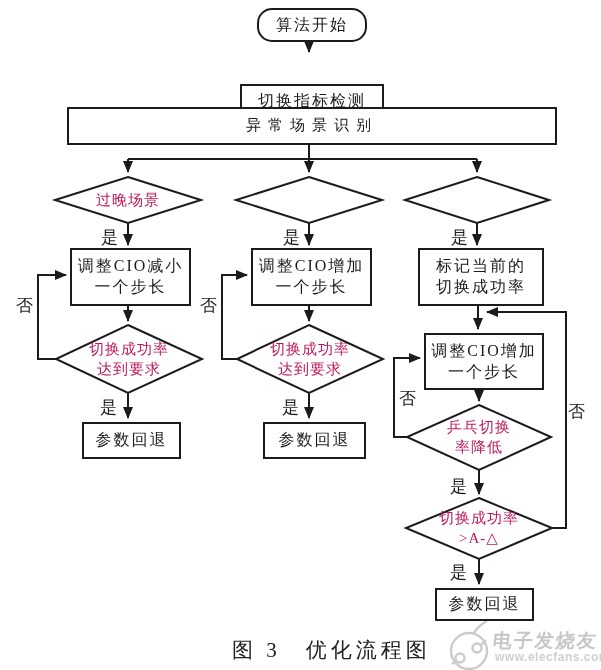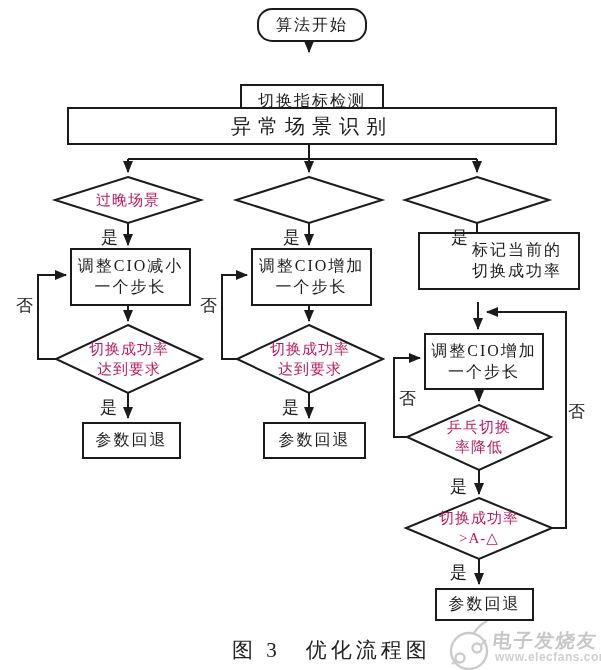--- a/index.html
+++ b/index.html
@@ -4,21 +4,21 @@
 <style>
   html,body{margin:0;padding:0;background:#ffffff;}
   #page{position:relative;width:601px;height:670px;background:#ffffff;overflow:hidden;
         font-family:"Liberation Serif","DejaVu Serif",serif;color:#1b1b1b;}
   svg.layer{position:absolute;left:0;top:0;z-index:1;}
   .node{position:absolute;z-index:2;display:flex;align-items:center;justify-content:center;
         text-align:center;white-space:pre-line;font-size:16px;line-height:1.3;
         letter-spacing:2px;color:#1b1b1b;background:#ffffff;}
   .rect{border:2px solid #1b1b1b;}
   .rounded{border:2px solid #1b1b1b;border-radius:15px;}
-  .wide{letter-spacing:7px;font-size:20px;}
+  .wide{letter-spacing:7px;font-size:15px;}
   .dtext{position:absolute;z-index:2;display:flex;align-items:center;justify-content:center;
          text-align:center;white-space:pre-line;font-size:15px;line-height:1.35;
          letter-spacing:1px;color:#be185d;background:transparent;}
   .lbl{position:absolute;z-index:2;font-size:17px;color:#1b1b1b;letter-spacing:0;}
   .caption{position:absolute;z-index:2;font-size:21px;letter-spacing:4px;color:#222;}
   .wm-brand{position:absolute;z-index:3;font-size:19px;font-weight:bold;color:#c6c6c6;
             transform:skewX(-6deg);letter-spacing:2px;}
   .wm-url{position:absolute;z-index:3;font-size:12px;font-weight:bold;color:#cfcfcf;
           font-family:"Liberation Sans","DejaVu Sans",sans-serif;letter-spacing:0.5px;}
 </style>
@@ -82,21 +82,21 @@
   </svg>
 
   <div class="node rounded" style="left:257px;top:8px;width:106px;height:30px;">算法开始</div>
   <div class="node rect" style="left:240px;top:42px;width:140px;height:31px;margin-top:42px;">切换指标检测</div>
   <div class="node rect wide" style="left:67px;top:107px;width:486px;height:34px;">异常场景识别</div>
 
   <div class="node rect" style="left:70px;top:248px;width:117px;height:54px;">调整CIO减小
 一个步长</div>
   <div class="node rect" style="left:251px;top:248px;width:117px;height:54px;">调整CIO增加
 一个步长</div>
-  <div class="node rect" style="left:418px;top:232px;width:122px;height:54px;padding-left:36px;">标记当前的
+  <div class="node rect" style="left:418px;top:248px;width:122px;height:54px;">标记当前的
 切换成功率</div>
   <div class="node rect" style="left:424px;top:333px;width:116px;height:53px;">调整CIO增加
 一个步长</div>
 
   <div class="node rect" style="left:82px;top:422px;width:95px;height:33px;">参数回退</div>
   <div class="node rect" style="left:263px;top:422px;width:99px;height:33px;">参数回退</div>
   <div class="node rect" style="left:435px;top:588px;width:95px;height:29px;">参数回退</div>
 
   <div class="dtext" style="left:68px;top:185px;width:120px;height:30px;">过晚场景</div>
   <div class="dtext" style="left:69px;top:337px;width:120px;height:44px;">切换成功率

